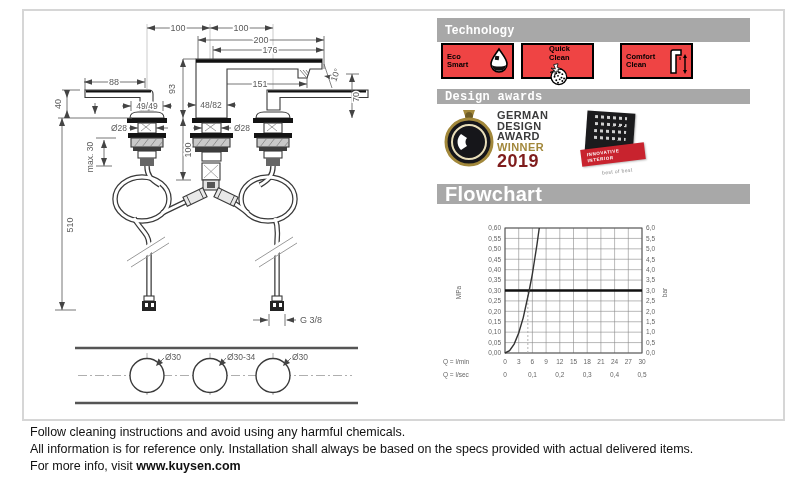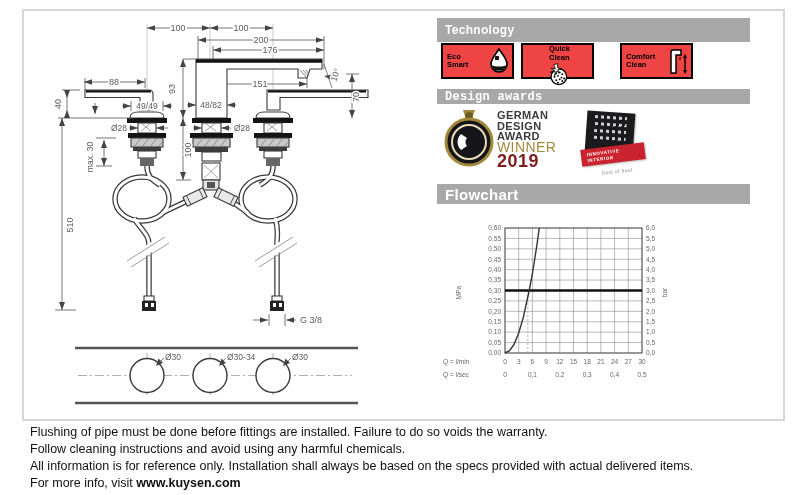--- a/index.html
+++ b/index.html
@@ -1,28 +1,28 @@
 <!DOCTYPE html>
 <html><head>
 <meta charset="utf-8">
 <style>
   html,body{margin:0;padding:0;background:#fff;}
   #page{position:relative;width:801px;height:495px;background:#fff;font-family:"Liberation Sans",sans-serif;overflow:hidden;}
   #frame{position:absolute;left:22px;top:9px;width:759px;height:408px;border:2px solid #d6d6d6;background:#fff;}
   .secbar{position:absolute;left:437px;width:313px;background:#a8a8a8;color:#fff;font-weight:bold;display:flex;align-items:center;padding-left:8px;box-sizing:border-box;letter-spacing:.3px;}
   #bar-technology{top:18px;height:24px;font-size:12px;}
   #bar-design{top:89px;height:15px;font-size:12px;font-family:Liberation Mono, monospace;}
-  #bar-flowchart{top:184px;height:20px;font-size:15px;}
+  #bar-flowchart{top:184px;height:20px;font-size:20px;}
   .badge{position:absolute;top:43px;width:73px;height:36px;border:2px solid #000;box-sizing:border-box;display:flex;align-items:center;background:#ef4444;}
   .badge .txt{font-size:7.5px;font-weight:bold;line-height:8.5px;padding-left:4px;flex:1;color:#000;}
   .badge .ic{width:26px;height:30px;flex:0 0 26px;}
   #gda{position:absolute;left:441px;top:108px;width:110px;height:64px;}
   #gda-text{position:absolute;left:56px;top:2px;}
   #gda-text .l{font-size:11px;font-weight:bold;color:#3b3b3c;line-height:10.5px;letter-spacing:.4px;}
-  #gda-text .w{font-size:14px;font-weight:normal;line-height:11px;letter-spacing:.4px;}
+  #gda-text .w{font-size:11px;font-weight:bold;line-height:11px;letter-spacing:.4px;}
   #gda-text .y{font-size:18px;font-weight:bold;line-height:17px;letter-spacing:.5px;}
   #iconic{position:absolute;left:580px;top:110px;width:80px;height:68px;}
   #iconic .sq{position:absolute;left:6px;top:2px;width:48px;height:42px;background:#1b1b1d;transform:rotate(4deg);box-shadow:1px 1px 2px rgba(0,0,0,.3);}
   #iconic .sq .row{margin:4px 8px 0 8px;height:3px;background:repeating-linear-gradient(90deg,#cfcfcf 0 3px,transparent 3px 6px);}
   #iconic .banner{position:absolute;left:1px;top:36px;width:64px;height:17px;background:#c8232e;transform:rotate(-7deg);color:#fff;font-size:4.5px;font-weight:bold;line-height:5.5px;padding:3px 0 0 6px;box-sizing:border-box;letter-spacing:.6px;box-shadow:1px 1px 2px rgba(0,0,0,.25);}
   #iconic .foot{position:absolute;left:22px;top:58px;font-size:5px;color:#8a8a8a;transform:rotate(-6deg);letter-spacing:.4px;}
   #footer{position:absolute;left:30px;top:424px;font-size:12.5px;color:#111;line-height:17px;}
   #footer b{font-weight:bold;}
   svg text{font-family:"Liberation Sans",sans-serif;}
   .dimtext{font-size:9px;fill:#5a5a5a;paint-order:stroke;stroke:#fff;stroke-width:3px;}
@@ -431,18 +431,17 @@
       <text x="150.2" y="165" text-anchor="middle" font-size="6.5" fill="#666">0,3</text>
       <text x="177.60000000000002" y="165" text-anchor="middle" font-size="6.5" fill="#666">0,4</text>
       <text x="205" y="165" text-anchor="middle" font-size="6.5" fill="#666">0,5</text>
       <text x="6" y="152" font-size="6.5" fill="#666">Q = l/min</text>
       <text x="6" y="165" font-size="6.5" fill="#666">Q = l/sec</text>
       <text x="24" y="80.5" font-size="6.5" fill="#666" transform="rotate(-90 24 80.5)" text-anchor="middle">MPa</text>
       <text x="230" y="80.5" font-size="6.5" fill="#666" transform="rotate(-90 230 80.5)" text-anchor="middle">bar</text>
     </svg>
 
   <div id="footer">
-    <div>Flushing of pipe must be done before fittings are installed. Failure to do so voids the warranty.</div>
     <div>Follow cleaning instructions and avoid using any harmful chemicals.</div>
     <div>All information is for reference only. Installation shall always be based on the specs provided with actual delivered items.</div>
     <div><span>For more info, visit </span><b>www.kuysen.com</b></div>
   </div>
 </div>
 
 </body></html>

